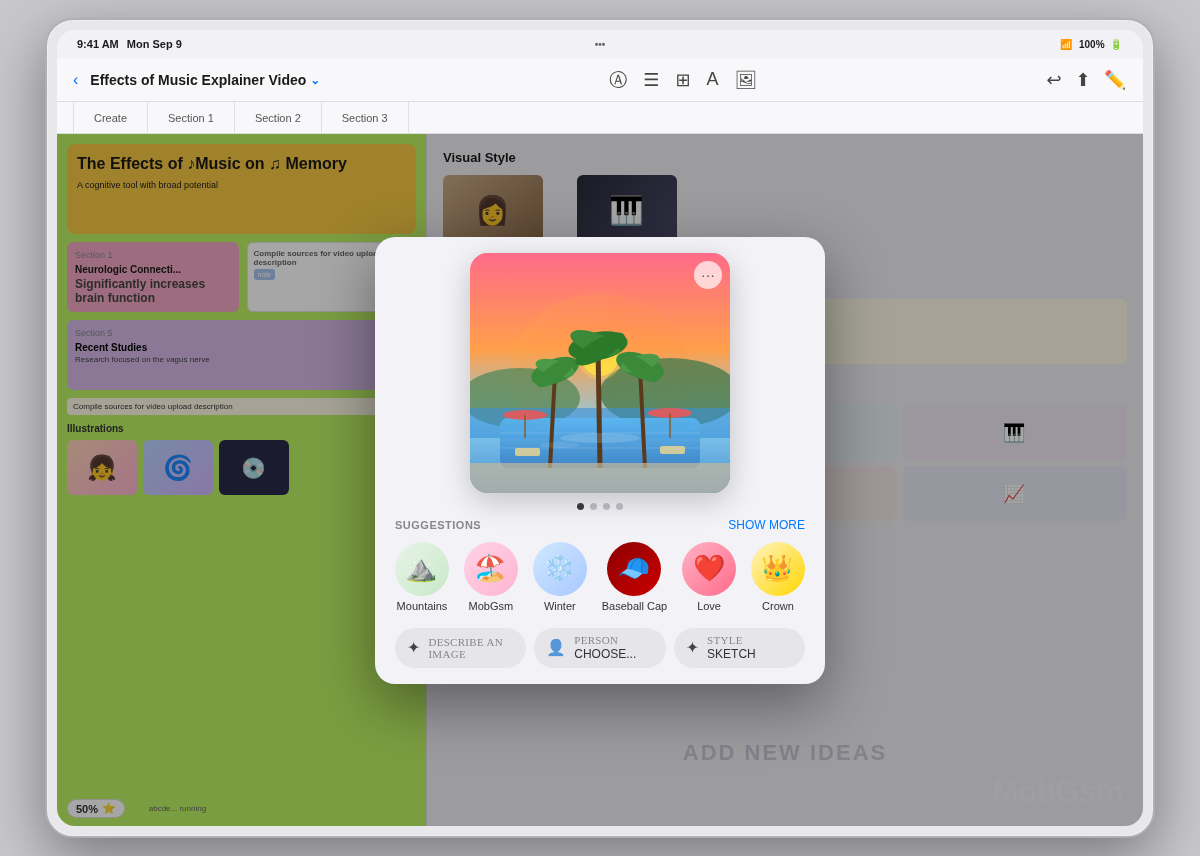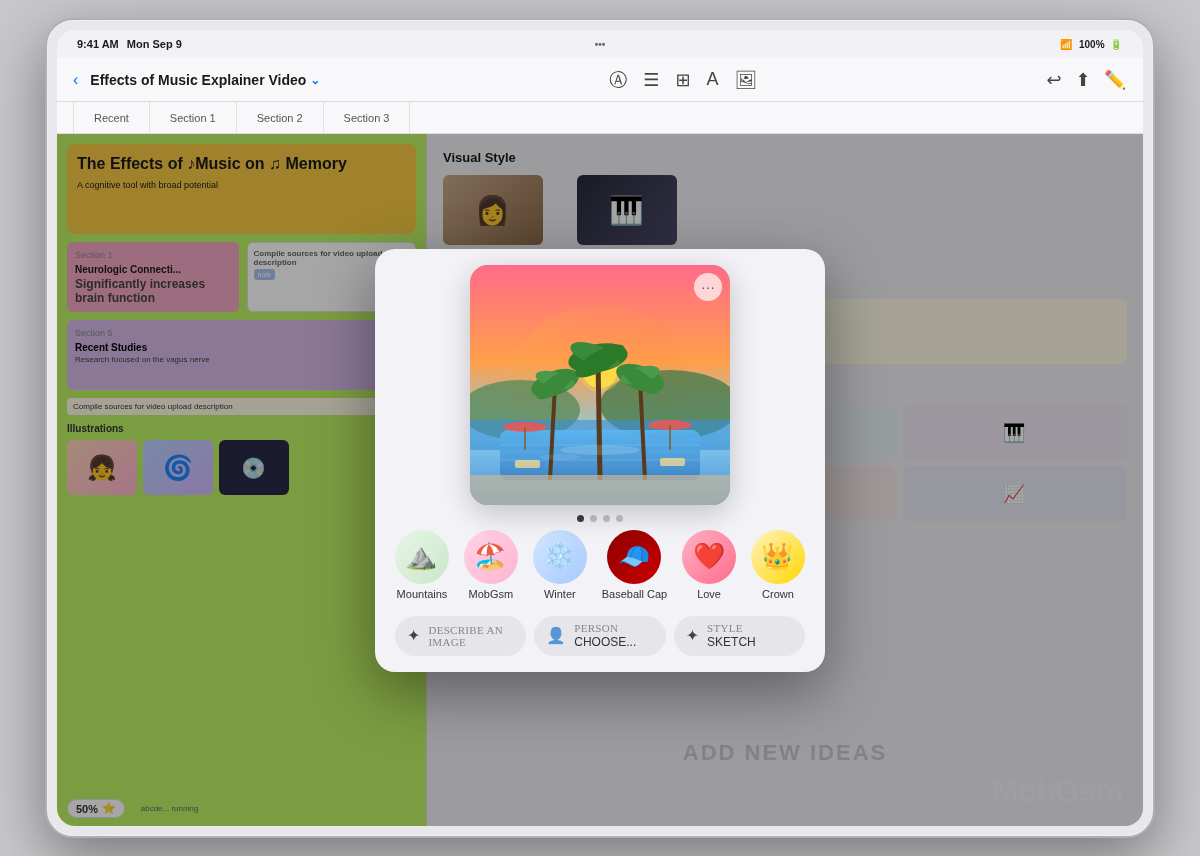--- a/index.html
+++ b/index.html
@@ -511,21 +511,21 @@
       </div>
       <div class="toolbar-spacer"></div>
       <div class="toolbar-icon-right">
         <span class="toolbar-icon">↩</span>
         <span class="toolbar-icon">⬆</span>
         <span class="toolbar-icon">✏️</span>
       </div>
     </div>
 
     <div class="section-tabs">
-      <div class="section-tab">Recent</div>
+      <div class="section-tab">Create</div>
       <div class="section-tab">Section 1</div>
       <div class="section-tab">Section 2</div>
       <div class="section-tab">Section 3</div>
     </div>
 
     <div class="main-content">
 
       <div class="slides-panel">
 
         <div class="slide-item">
@@ -560,21 +560,21 @@
 
         <div style="font-size:10px;font-weight:600;color:#333;margin-bottom:6px">Illustrations</div>
         <div class="illustrations-row">
           <div class="illus-thumb" style="background:linear-gradient(135deg,#ffd4b8,#ffb3d0);display:flex;align-items:center;justify-content:center;font-size:24px">👧</div>
           <div class="illus-thumb" style="background:linear-gradient(135deg,#b8d4ff,#d4b8ff);display:flex;align-items:center;justify-content:center;font-size:24px">🌀</div>
           <div class="illus-thumb" style="background:#2a2a4a;display:flex;align-items:center;justify-content:center;font-size:14px;color:white;position:relative">
             <span style="font-size:20px">💿</span>
           </div>
         </div>
 
-        <div style="position:absolute;bottom:8px;left:10px;right:10px;display:flex;align-items:center;gap:16px">
+        <div style="position:absolute;bottom:8px;left:10px;right:10px;display:flex;align-items:center;gap:24px">
           <div class="zoom-badge">
             <span>50%</span>
             <span>⭐</span>
           </div>
           <div style="font-size:8px;color:#666;flex:1">abcde... running</div>
         </div>
       </div>
 
       <div class="right-panel">
 
@@ -692,20 +692,24 @@
 
             <div class="modal-dots">
               <div class="dot active"></div>
               <div class="dot"></div>
               <div class="dot"></div>
               <div class="dot"></div>
             </div>
           </div>
 
           <div class="suggestions-section">
+            <div class="suggestions-header">
+              <span class="suggestions-label">SUGGESTIONS</span>
+              <span class="show-more">SHOW MORE</span>
+            </div>
             <div class="suggestions-grid">
               <div class="suggestion-item">
                 <div class="suggestion-icon icon-mountains">⛰️</div>
                 <span class="suggestion-label">Mountains</span>
               </div>
               <div class="suggestion-item">
                 <div class="suggestion-icon icon-beach">🏖️</div>
                 <span class="suggestion-label">MobGsm</span>
               </div>
               <div class="suggestion-item">

